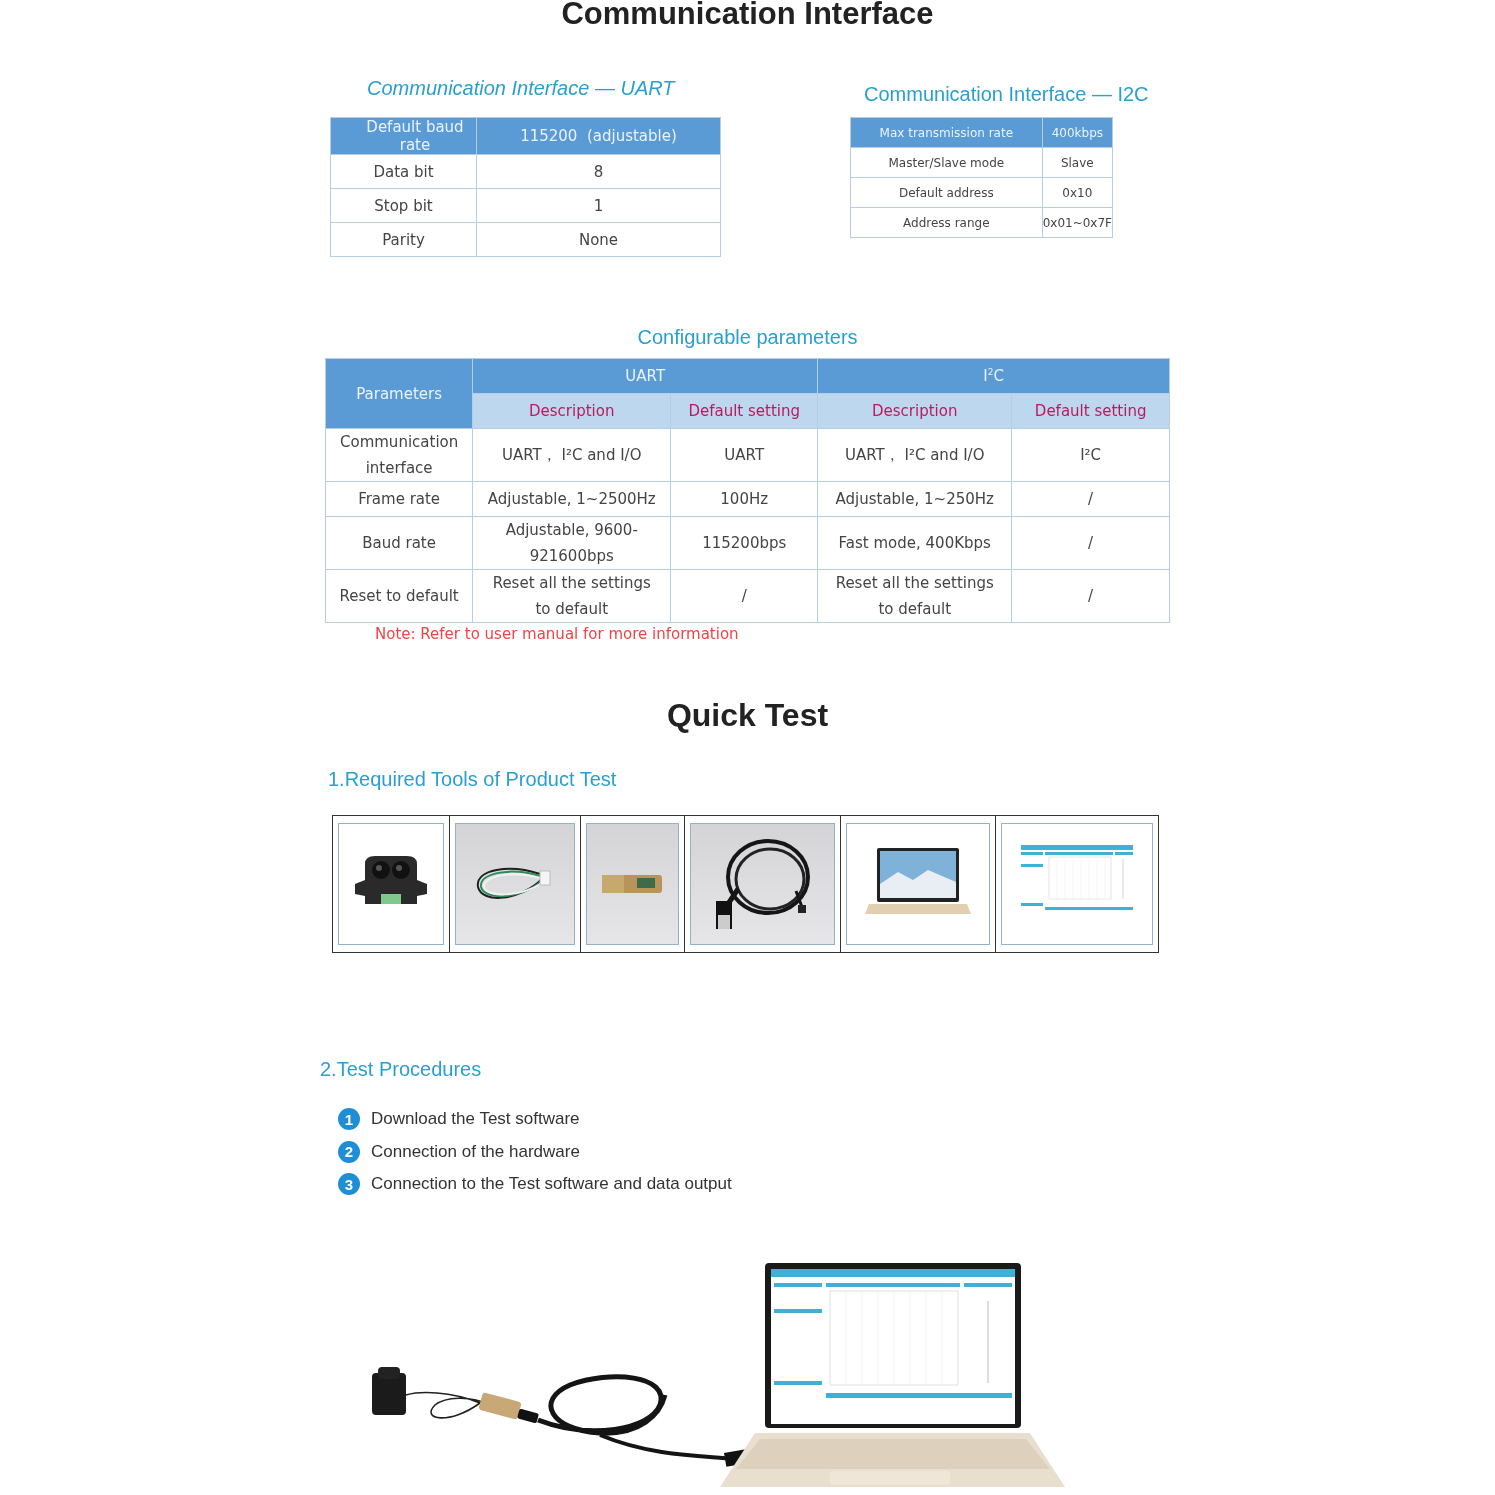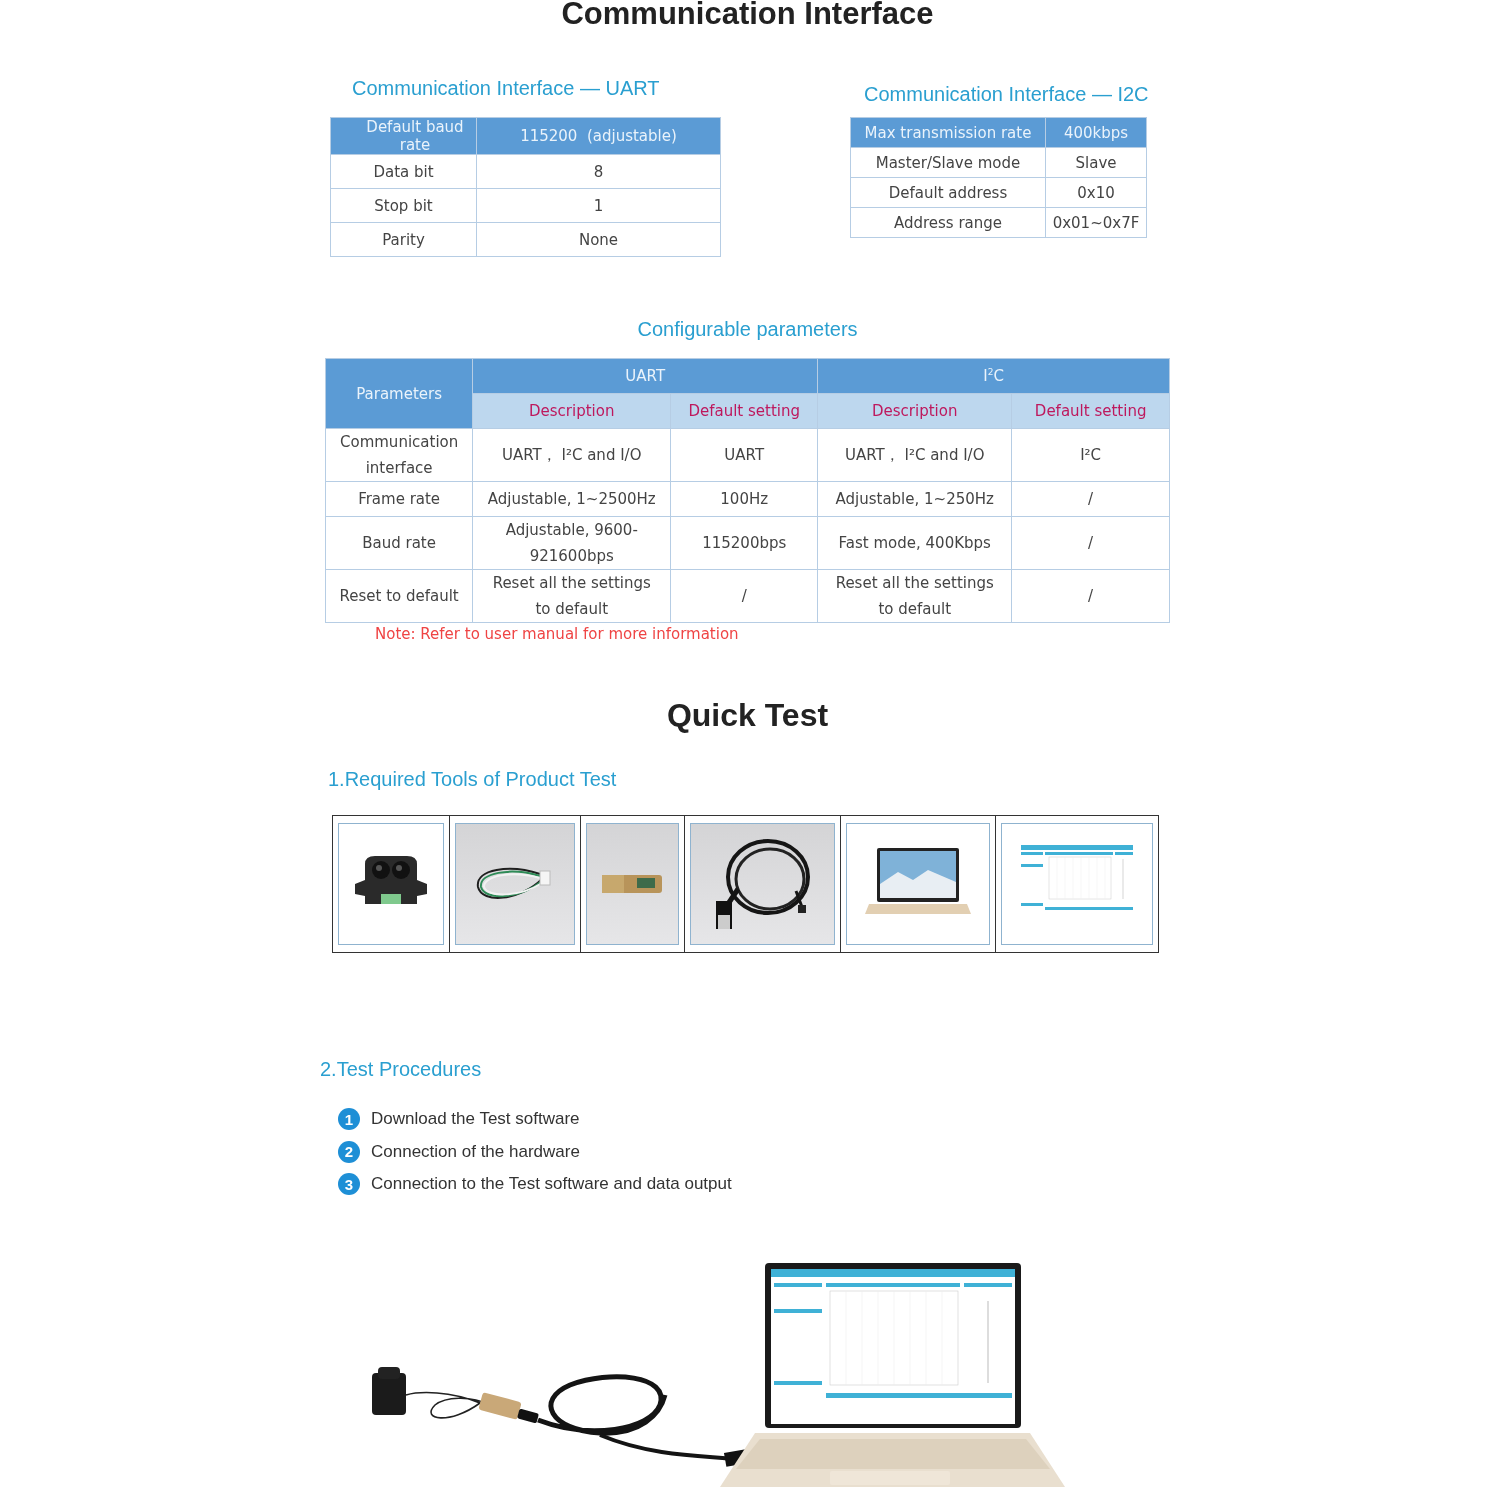--- a/index.html
+++ b/index.html
@@ -13,21 +13,21 @@
     td, th { text-align: center; font-weight: normal; }
 
     .t-blue td, .t-blue th { border: 1px solid #b6cde4; }
     .hdr { background: #5b9bd5; color: #eaf3fb; }
     .subhdr { background: #bdd7ee; color: #be185d; }
 
     #uart-table { left: 330px; top: 117px; width: 391px; }
     #uart-table td { height: 34px; }
     #uart-table .c1 { width: 146px; padding-left: 23px; }
 
-    #i2c-table { left: 850px; top: 117px; width: 297px; font-size: 15px; }
+    #i2c-table { left: 850px; top: 117px; width: 263px; font-size: 12px; }
     #i2c-table td { height: 30px; }
     #i2c-table .c1 { width: 195px; }
 
     #config-table { left: 325px; top: 358px; width: 845px; }
     #config-table th { height: 35px; }
     #config-table td { line-height: 26px; }
     sup { font-size: 9px; vertical-align: 6px; }
 
     .note { position: absolute; left: 375px; top: 625px; font-family: "DejaVu Sans", sans-serif; font-size: 15px; color: #ef4444; }
 
@@ -44,21 +44,21 @@
     .step-num { width: 22px; height: 22px; border-radius: 50%; background: #1e8fd6; color: #fff; font-size: 15px; font-weight: bold; display: flex; align-items: center; justify-content: center; margin-right: 11px; font-family: "Liberation Sans", sans-serif; }
     .step-text { font-family: "Liberation Sans", sans-serif; font-size: 17px; color: #333; }
 
     .photo { position: absolute; left: 360px; top: 1255px; width: 720px; height: 240px; }
   </style>
 </head>
 <body>
 
 <div class="h1" style="top:-4px;font-size:31px;">Communication Interface</div>
 
-<div class="subtitle" style="left:352px;top:77px;">Communication Interface — UART</div>
+<div class="subtitle" style="left:367px;top:77px;font-style:italic;">Communication Interface — UART</div>
 <div class="subtitle" style="left:864px;top:83px;">Communication Interface — I2C</div>
 
 <table id="uart-table" class="t-blue">
   <tbody>
       <tr class="hdr">
     <td class="c1">Default baud rate</td>
     <td>115200&nbsp; (adjustable)</td>
   </tr>
   <tr>
     <td>Data bit</td>
@@ -89,21 +89,21 @@
     <td>Default address</td>
     <td>0x10</td>
   </tr>
   <tr>
     <td>Address range</td>
     <td>0x01~0x7F</td>
   </tr>
 </tbody>
   </table>
 
-<div class="subtitle" style="left:0;width:1495px;text-align:center;top:318px;">Configurable parameters</div>
+<div class="subtitle" style="left:0;width:1495px;text-align:center;top:326px;">Configurable parameters</div>
 
 <table id="config-table" class="t-blue">
   <tbody>
       <tr>
     <th rowspan="2" class="hdr" style="width:146px;">Parameters</th>
     <th colspan="2" class="hdr">UART</th>
     <th colspan="2" class="hdr"><span>I</span><sup>2</sup><span>C</span></th>
   </tr>
   <tr>
     <th class="subhdr" style="width:198px;">Description</th>

